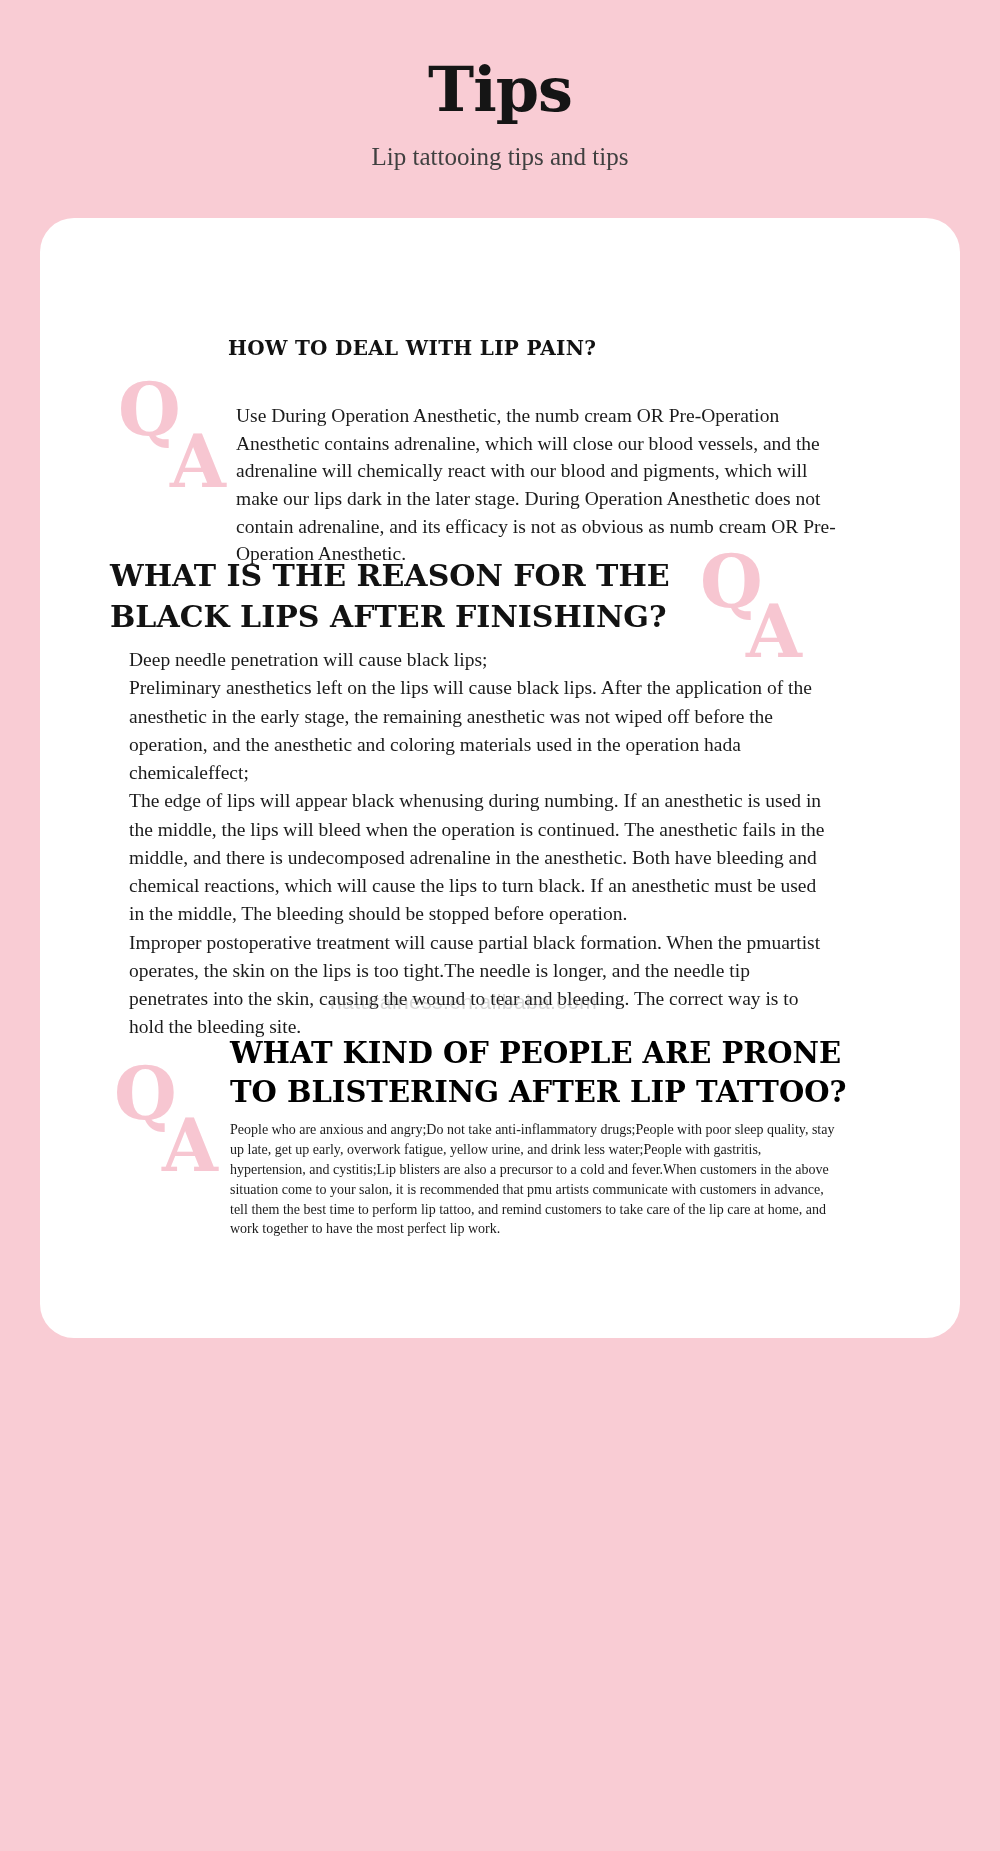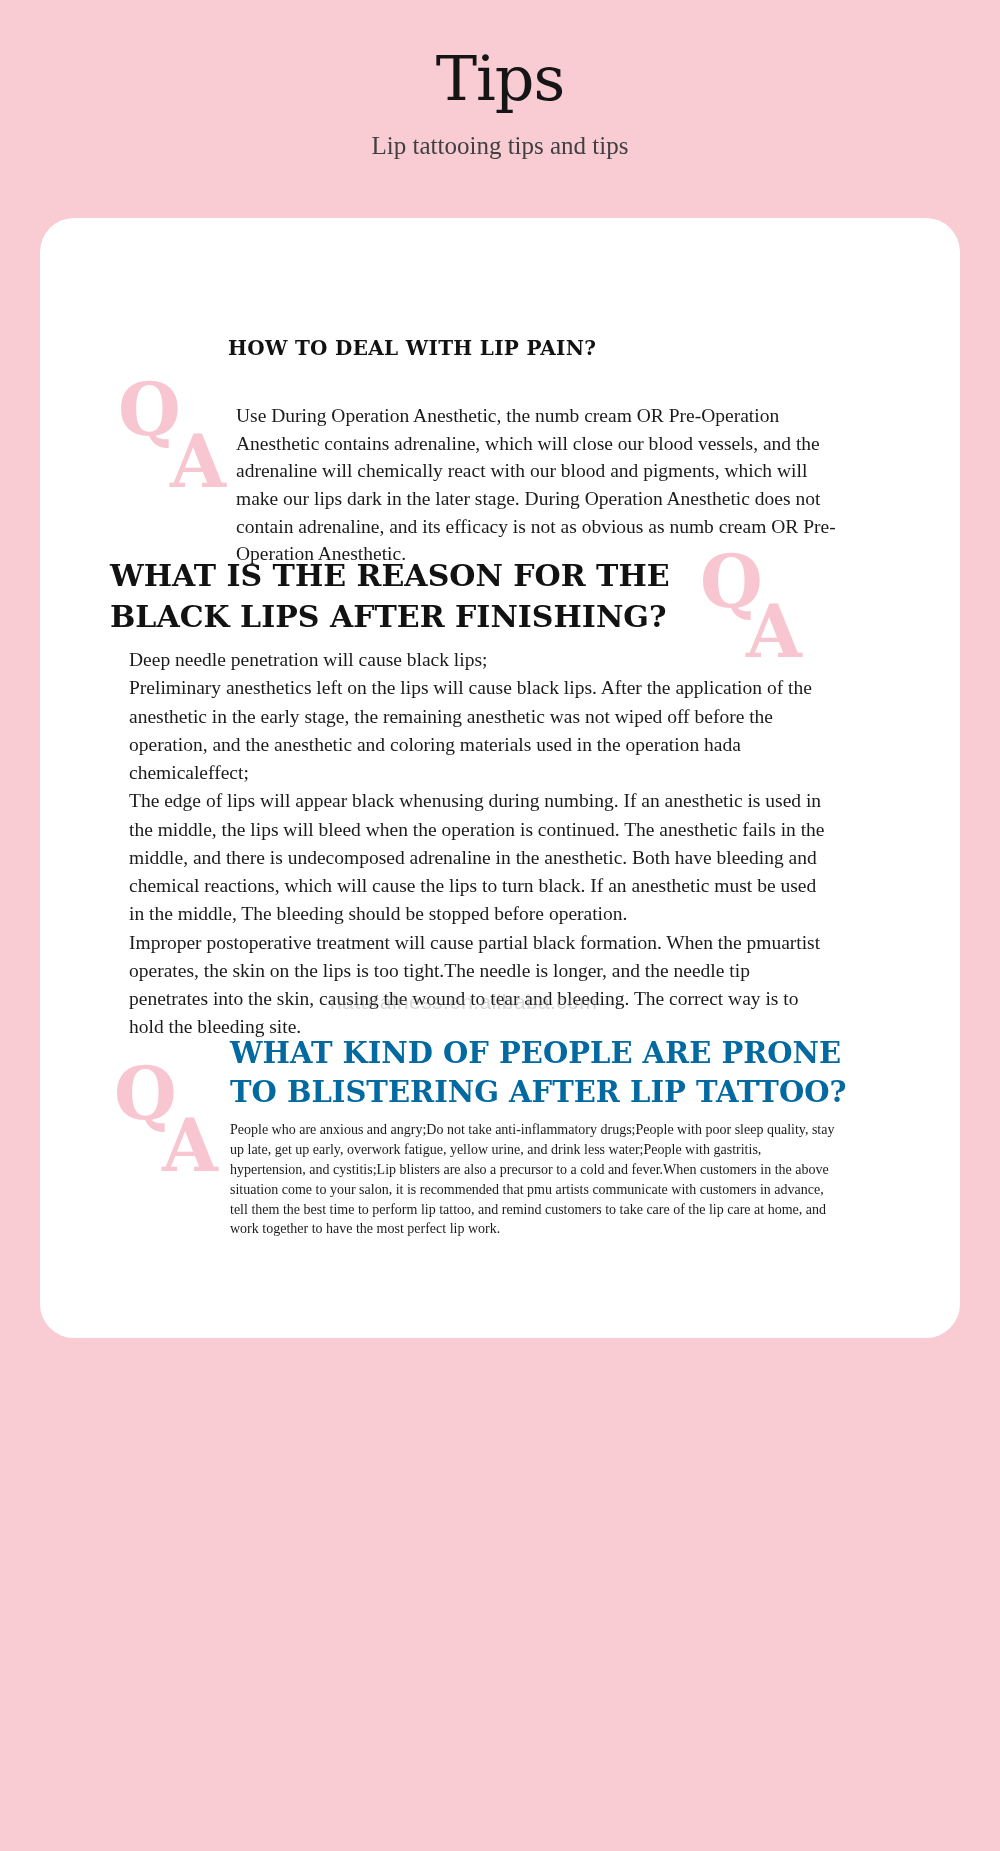--- a/index.html
+++ b/index.html
@@ -18,26 +18,26 @@
     width: 1000px;
     height: 1851px;
     box-sizing: border-box;
   }
   .header {
     text-align: center;
     padding-top: 48px;
   }
   .header-title {
     font-family: "DejaVu Serif", serif;
-    font-weight: normal;
+    font-weight: bold;
     font-size: 62px;
     line-height: 1.0;
     color: #151515;
     letter-spacing: -1px;
-    margin: 0;
+    margin: 11px;
   }
   .header-subtitle {
     font-family: "Liberation Serif", serif;
     font-size: 25px;
     color: #404040;
     margin-top: 22px;
   }
   .card {
     position: absolute;
     left: 40px;
@@ -128,21 +128,21 @@
   .b3-q { left: 74px; top: 40px; }
   .b3-a { left: 122px; top: 92px; }
   .b3-title {
     position: absolute;
     left: 190px;
     top: 16px;
     width: 620px;
     font-family: "DejaVu Serif", serif;
     font-size: 29px;
     font-weight: bold;
-    color: #0369a1;
+    color: #000000;
     line-height: 1.35;
   }
   .b3-body {
     position: absolute;
     left: 190px;
     top: 102px;
     width: 610px;
     font-size: 14px;
     line-height: 1.42;
     color: #1b1b1b;

